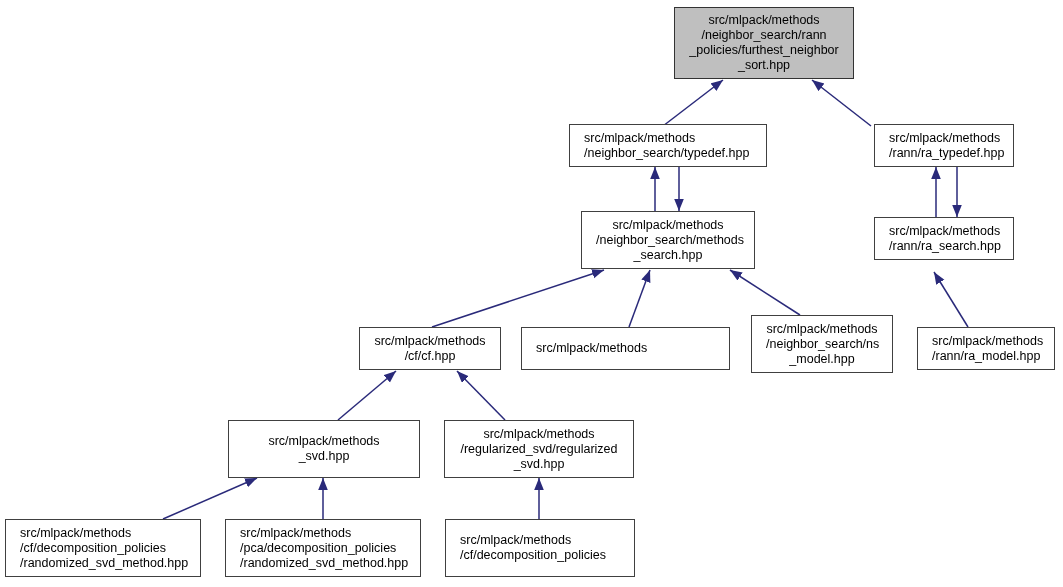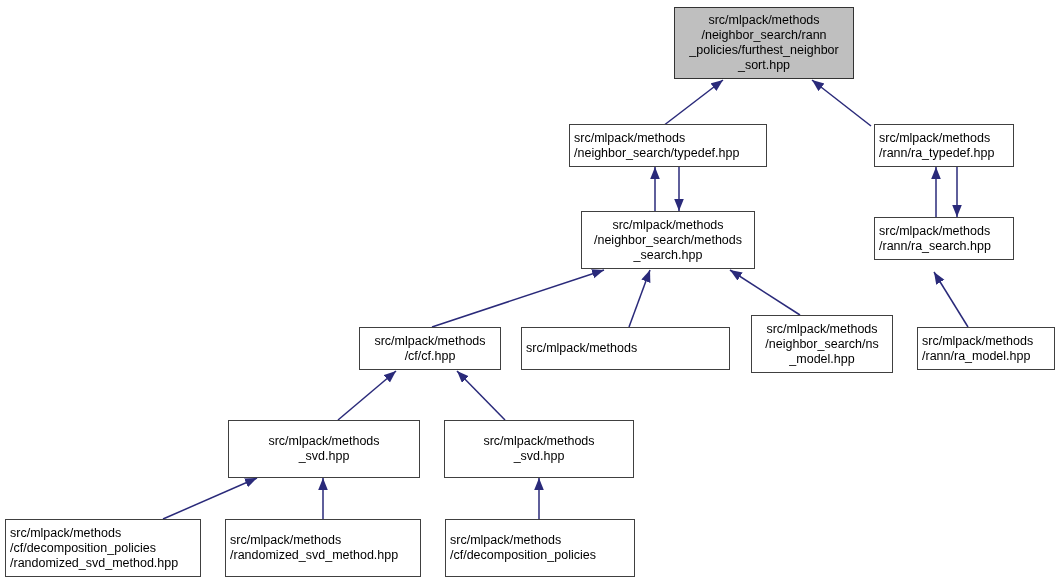--- a/index.html
+++ b/index.html
@@ -29,21 +29,21 @@
     position: absolute;
     box-sizing: border-box;
     border: 1px solid #404040;
     background: #ffffff;
     color: #000000;
     font-size: 12.5px;
     line-height: 15px;
     display: flex;
     flex-direction: column;
     justify-content: center;
-    padding: 2px 4px;
+    padding: 2px 14px;
     white-space: pre;
   }
   .node.root {
     background: #bfbfbf;
     border-color: #333333;
   }
   .node .ln {
     display: block;
   }
   .node.center { text-align: center; }
@@ -142,31 +142,33 @@
     <span class="ln">/rann/ra_model.hpp</span>
   </div>
 
   <div class="node center" style="left:228px; top:420px; width:192px; height:58px;">
     <span class="ln">src/mlpack/methods</span>
     <span class="ln">_svd.hpp</span>
   </div>
 
   <div class="node center" style="left:444px; top:420px; width:190px; height:58px;">
     <span class="ln">src/mlpack/methods</span>
+    <span class="ln">/regularized_svd/regularized</span>
     <span class="ln">_svd.hpp</span>
   </div>
 
   <div class="node left" style="left:5px; top:519px; width:196px; height:58px;">
     <span class="ln">src/mlpack/methods</span>
     <span class="ln">/cf/decomposition_policies</span>
     <span class="ln">/randomized_svd_method.hpp</span>
   </div>
 
   <div class="node left" style="left:225px; top:519px; width:196px; height:58px;">
     <span class="ln">src/mlpack/methods</span>
+    <span class="ln">/pca/decomposition_policies</span>
     <span class="ln">/randomized_svd_method.hpp</span>
   </div>
 
   <div class="node left" style="left:445px; top:519px; width:190px; height:58px;">
     <span class="ln">src/mlpack/methods</span>
     <span class="ln">/cf/decomposition_policies</span>
   </div>
 
 </div>
 

